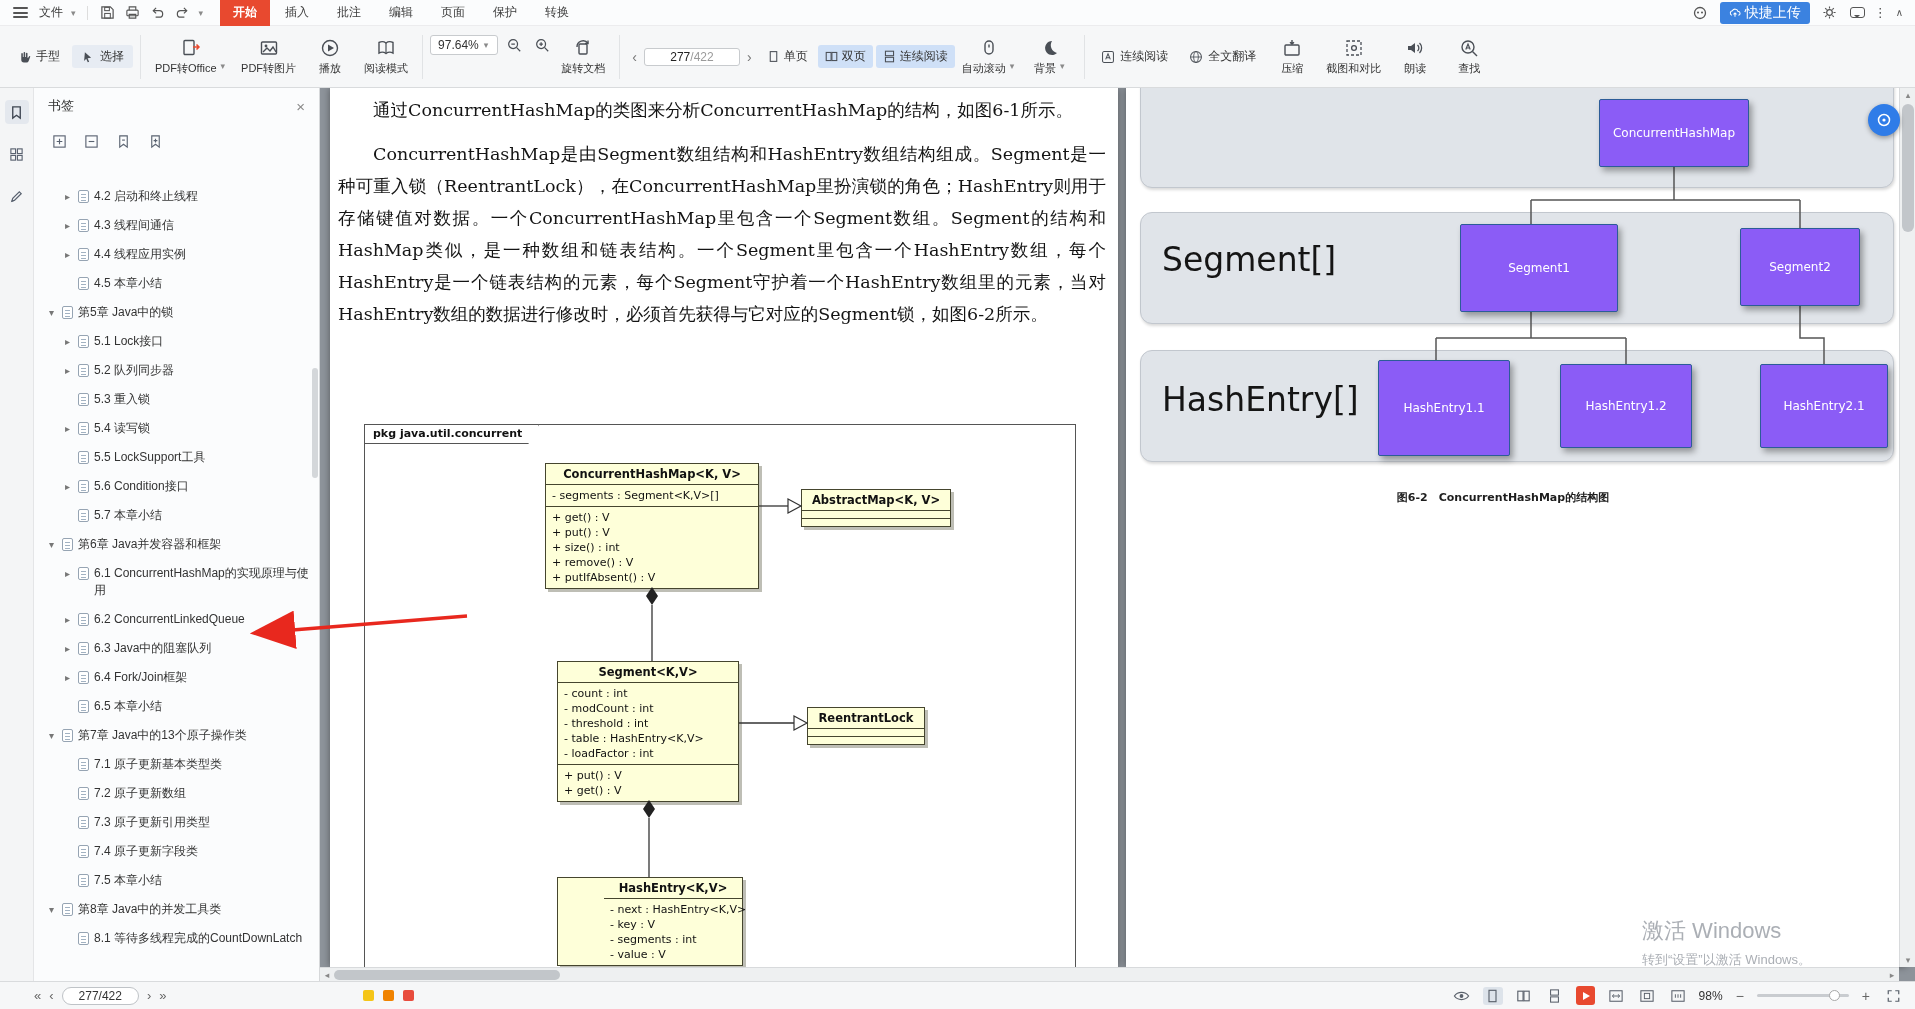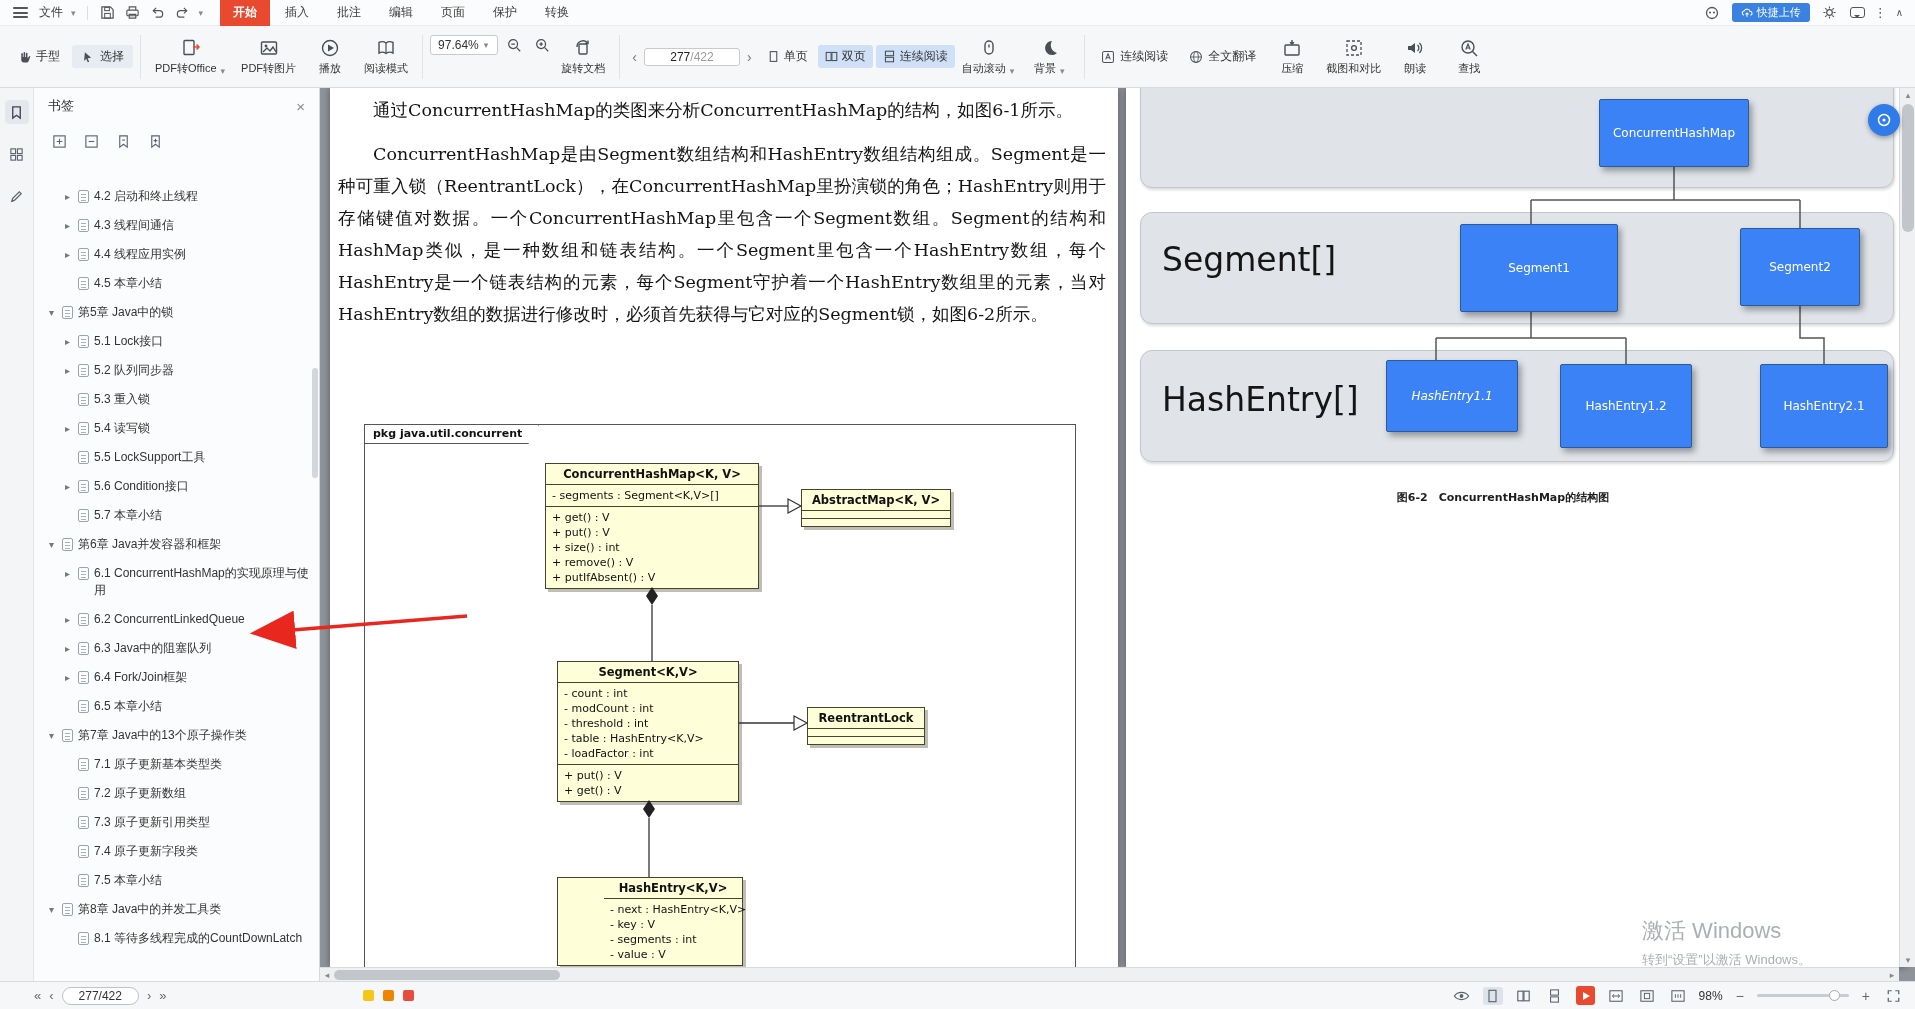--- a/index.html
+++ b/index.html
@@ -14,37 +14,37 @@
 .mb-burger{width:15px;height:11px;display:flex;flex-direction:column;justify-content:space-between;margin:0 5px;cursor:pointer;}
 .mb-burger i{display:block;height:2px;background:#555;border-radius:1px;}
 .mb-file{padding:2px 3px;}
 .mb-caret{color:#8a8a8a;font-size:9px;padding:0 2px;}
 .mb-sep{width:1px;height:14px;background:#ddd;margin:0 6px;}
 .mb-ic{width:22px;height:20px;display:flex;align-items:center;justify-content:center;border-radius:3px;}
 .mb-tabs{display:flex;align-items:center;gap:2px;margin-left:12px;}
 .mb-tab{padding:20px 13px;border-radius:3px;}
 .mb-tab.active{background:#e8492f;color:#fff;font-weight:bold;}
 .mb-right{margin-left:auto;display:flex;align-items:center;gap:9px;padding-right:4px;}
-.upload-pill{background:#3b82e0;color:#fff;border-radius:3px;padding:2px 9px;font-size:11px;
+.upload-pill{background:#3b82e0;color:#fff;border-radius:3px;padding:2px 9px;font-size:14px;
   display:flex;align-items:center;gap:4px;}
 .bubble{width:15px;height:11px;border:1.4px solid #555;border-radius:3px;position:relative;}
 .bubble::after{content:"";position:absolute;left:3px;bottom:-4px;border:3px solid transparent;border-top-color:#555;}
 .kebab{font-size:13px;color:#555;letter-spacing:0;}
 .chevup{font-size:10px;color:#555;}
 
 
 .toolbar{height:62px;flex:none;background:#f6f7f8;border-bottom:1px solid #d9dbdd;
   display:flex;align-items:center;padding:0 8px;}
 .tb-sep{width:1px;height:44px;background:#e1e3e5;margin:0 7px;flex:none;}
 .tb-col{display:flex;flex-direction:row;justify-content:center;gap:3px;}
 .tb-rowbtn{display:flex;align-items:center;gap:5px;font-size:12px;color:#333;padding:3px 9px;border-radius:3px;cursor:pointer;}
 .tb-rowbtn.sel{background:#e7ecf3;}
 .tb-tall{display:flex;flex-direction:column;align-items:center;justify-content:center;gap:3px;
   font-size:11px;color:#333;padding:4px 7px;border-radius:3px;min-width:54px;cursor:pointer;}
-.tb-tall .lbl{display:flex;align-items:flex-end;gap:2px;white-space:nowrap;}
+.tb-tall .lbl{display:flex;align-items:flex-start;gap:2px;white-space:nowrap;}
 .zoom-box{display:flex;align-items:center;gap:3px;border:1px solid #c8cbce;background:#fff;border-radius:3px;
   padding:2px 7px;font-size:12px;color:#333;}
 .sq-btn{width:24px;height:22px;display:flex;align-items:center;justify-content:center;border-radius:3px;cursor:pointer;}
 .page-box{display:flex;align-items:center;border:1px solid #c8cbce;background:#fff;border-radius:3px;
   padding:1px 10px;font-size:12px;min-width:96px;justify-content:center;}
 .page-box .cur{color:#222;}
 .page-box .tot{color:#9a9a9a;}
 .view-toggle{display:flex;align-items:center;gap:4px;font-size:12px;color:#333;padding:3px 7px;border-radius:3px;cursor:pointer;white-space:nowrap;}
 .view-toggle.on{background:#cfe0f7;}
 .nav-arrow{color:#777;font-size:14px;padding:0 5px;cursor:pointer;}
@@ -89,21 +89,21 @@
 .cls{position:absolute;border:1px solid #45452e;background:#feffd9;box-shadow:3px 3px 0 rgba(110,110,90,.45);}
 .cls-title{font-weight:bold;text-align:center;padding:3px 4px;font-size:11.5px;white-space:nowrap;}
 .cls-sec{border-top:1px solid #45452e;padding:3px 6px;}
 .cls-strip{border-top:1px solid #45452e;height:8px;}
 .uml-line{line-height:15px;white-space:nowrap;}
 .uml-links{position:absolute;inset:0;pointer-events:none;}
 
 
 .fig-wrap{position:absolute;inset:0;font-family:"DejaVu Sans",sans-serif;}
 .fig-band{position:absolute;background:#e0e4e9;border:1px solid #c2c7ce;border-radius:12px;box-shadow:1px 2px 3px rgba(0,0,0,.15);}
-.fig-blue{position:absolute;background:#3b82f6;border:1px solid #2c5c98;color:#fff;font-size:12px;
+.fig-blue{position:absolute;background:#8b5cf6;border:1px solid #2c5c98;color:#fff;font-size:12px;
   display:flex;align-items:center;justify-content:center;border-radius:2px;box-shadow:3px 4px 6px rgba(0,0,0,.35);text-align:center;}
 .fig-label{position:absolute;font-size:33px;color:#151515;}
 .fig-lines{position:absolute;inset:0;pointer-events:none;}
 .fig-caption{position:absolute;left:0;top:402px;width:754px;text-align:center;font-size:11px;font-weight:600;color:#1d1d1d;}
 .wm{position:absolute;left:516px;top:828px;color:#abafb5;}
 .wm .l1{font-size:22px;}
 .wm .l2{font-size:13px;margin-top:5px;}
 
 
 .float-widget{position:absolute;left:1548px;top:16px;width:32px;height:32px;border-radius:50%;
@@ -698,21 +698,21 @@
             <polyline points="674,218 674,250 698,250 698,276" fill="none" stroke="#555" stroke-width="1.5"></polyline>
           </svg>
 
           <div class="fig-blue" style="left:473px;top:11px;width:150px;height:68px;">ConcurrentHashMap</div>
 
           <div class="fig-label" style="left:36px;top:152px;">Segment[]</div>
           <div class="fig-blue" style="left:334px;top:136px;width:158px;height:88px;">Segment1</div>
           <div class="fig-blue" style="left:614px;top:140px;width:120px;height:78px;">Segment2</div>
 
           <div class="fig-label" style="left:36px;top:292px;">HashEntry[]</div>
-          <div class="fig-blue" style="left:260px;top:272px;width:132px;height:72px;font-style:italic;">HashEntry1.1</div>
+          <div class="fig-blue" style="left:252px;top:272px;width:132px;height:96px;">HashEntry1.1</div>
           <div class="fig-blue" style="left:434px;top:276px;width:132px;height:84px;">HashEntry1.2</div>
           <div class="fig-blue" style="left:634px;top:276px;width:128px;height:84px;">HashEntry2.1</div>
 
           <div class="fig-caption">图6-2　ConcurrentHashMap的结构图</div>
         </div>
 
         <div class="wm">
           <div class="l1">激活 Windows</div>
           <div class="l2">转到“设置”以激活 Windows。</div>
         </div>

